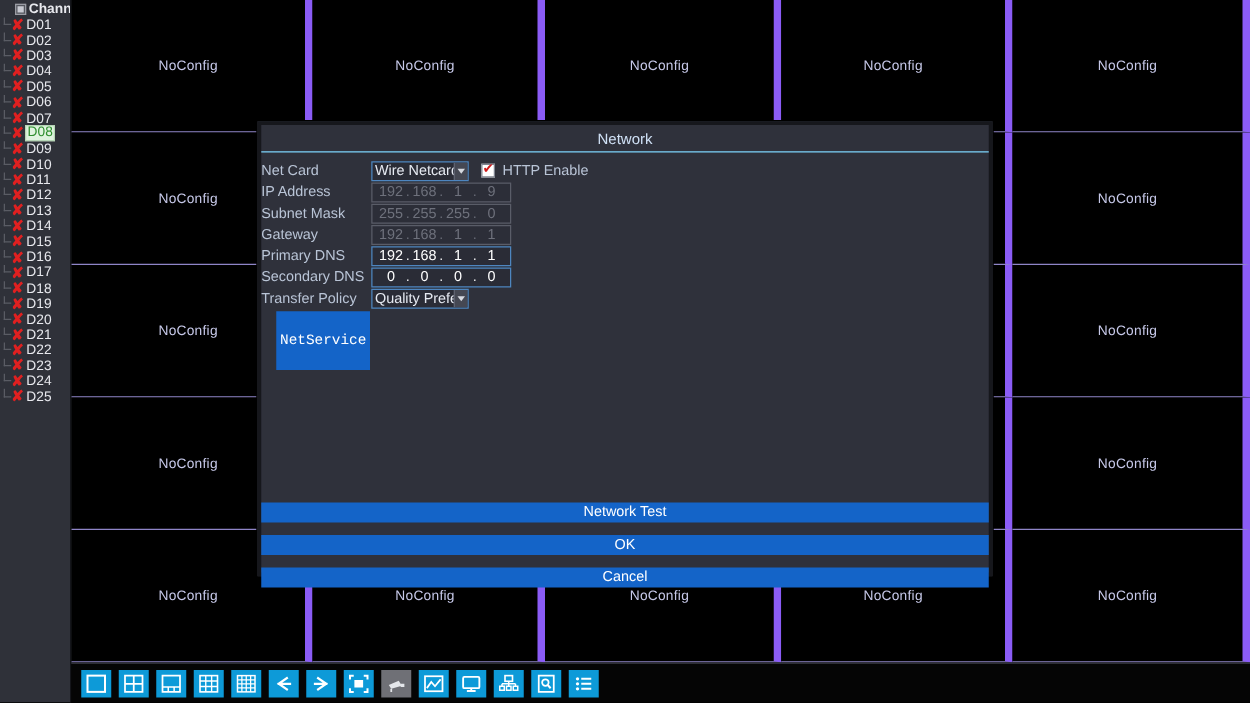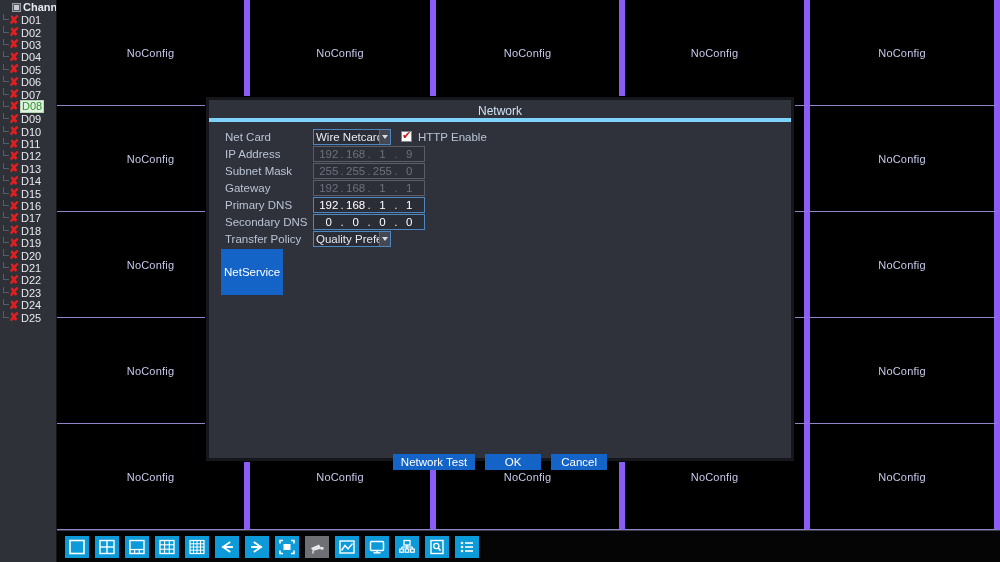--- a/index.html
+++ b/index.html
@@ -109,28 +109,28 @@
     position: absolute; left: 206px; top: 97px; width: 588px; height: 364px;
     background: #2f313b;
     border: 3px solid #16171c;
     box-shadow: 0 0 0 1px #000;
   }
   .dialog-title {
     height: 22px; line-height: 22px;
     text-align: center;
     color: #cfe0f5; font-size: 12px;
     background: #35374200;
-    border-bottom: 4px solid #7dd3fc;
+    border-bottom: 1px solid #7dd3fc;
   }
   .dialog-body { position: relative; padding: 6px 0 0 0; height: 100%; }
 
   .form-row {
     display: flex; align-items: center;
     height: 17px; margin-bottom: 0px;
-    padding-left: 16px;
+    padding-left: 0;
   }
   .form-label {
     width: 88px; flex: none;
     color: #b9c4d6; font-size: 11.5px;
   }
   .ctrl { display: flex; align-items: center; }
 
   
   .sel {
     position: relative;
@@ -201,27 +201,27 @@
     color: #ffffff; font-size: 11.5px;
     display: flex; align-items: center;
     padding-left: 3px;
   }
 
   
   .linkbtn {
     margin-left: 12px; margin-top: 2px;
     display: inline-block;
     background: #1464c8; color: #ffffff;
-    font-size: 11.5px; padding: 17px 3px;
+    font-size: 11.5px; padding: 17px 3px; font-family: Liberation Mono, monospace;
   }
 
   
   .dlg-footer {
     position: absolute; left: 0; right: 0; bottom: 10px;
-    display: flex; justify-content: center; gap: 10px;
+    display: flex; justify-content: center; gap: 10px; flex-direction: column;
   }
   .dbtn {
     background: #1464c8; color: #ffffff;
     font-size: 11.5px;
     height: 16px; line-height: 16px;
     text-align: center;
     padding: 0 8px;
   }
   .dbtn.wide { min-width: 62px; }
   .dbtn.ok { min-width: 56px; }

